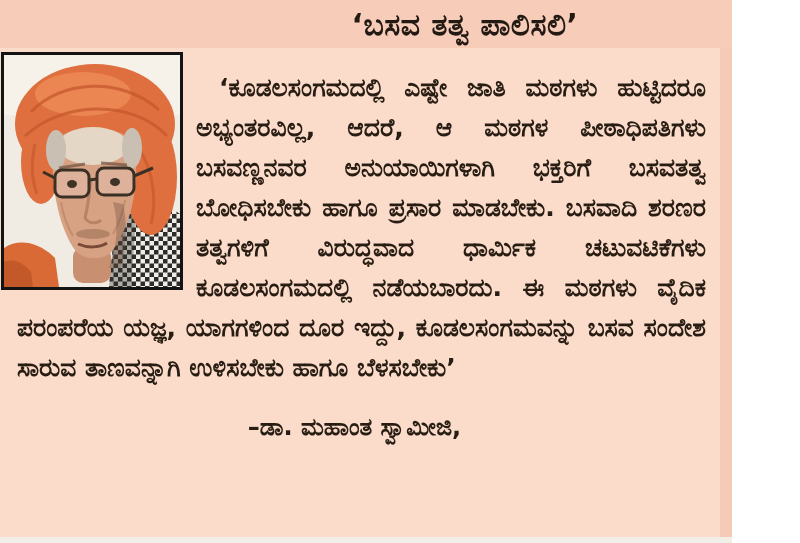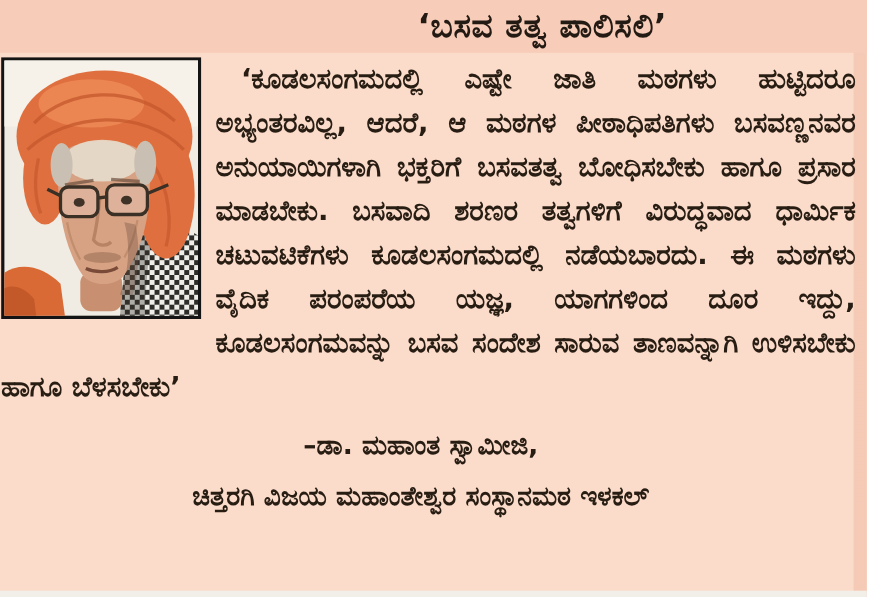--- a/index.html
+++ b/index.html
@@ -2,21 +2,21 @@
 <html lang="kn"><head>
 <meta charset="utf-8">
 <style>
   html,body{margin:0;padding:0;}
   body{
     font-family:"DejaVu Sans","Liberation Sans",sans-serif;
     -webkit-font-smoothing:antialiased;
   }
   .page{
     position:relative;
-    width:788px;height:543px;
+    width:732px;height:543px;
     overflow:hidden;
     background-color:#fbdbca;
     background-image:
       linear-gradient(#f7ccb8,#f7ccb8),
       linear-gradient(#f2eee8,#f2eee8),
       linear-gradient(rgba(244,199,178,.85),rgba(244,199,178,.85));
     background-size:100% 48px,100% 6px,12px 100%;
     background-position:left top,left bottom,right top;
     background-repeat:no-repeat;
     color:#261b12;
@@ -40,21 +40,21 @@
     padding:0 10px 0 1px;
   }
   .photo{
     float:left;
     width:182px;height:238px;
     margin:0 13px 10px 0;
     line-height:0;
   }
   .photo svg{display:block;}
   p.body{
-    margin:0;
+    margin:16px;
     font-size:25px;
     font-weight:600;
     line-height:40px;
     text-align:justify;
     text-indent:23px;
     color:#281d13;
   }
   .attribution{
     clear:none;
     margin-top:10px;
@@ -135,17 +135,16 @@
         </g>
 
         <path d="M112 150 C118 170 116 196 108 216 L120 216 C126 192 126 168 122 152 Z" fill="#6b4a3a" opacity=".35"></path>
       </svg>
     </div>
 
     <p class="body">‘ಕೂಡಲಸಂಗಮದಲ್ಲಿ ಎಷ್ಟೇ ಜಾತಿ ಮಠಗಳು ಹುಟ್ಟಿದರೂ ಅಭ್ಯಂತರವಿಲ್ಲ, ಆದರೆ, ಆ ಮಠಗಳ ಪೀಠಾಧಿಪತಿಗಳು ಬಸವಣ್ಣನವರ ಅನುಯಾಯಿಗಳಾಗಿ ಭಕ್ತರಿಗೆ ಬಸವತತ್ವ ಬೋಧಿಸಬೇಕು ಹಾಗೂ ಪ್ರಸಾರ ಮಾಡಬೇಕು. ಬಸವಾದಿ ಶರಣರ ತತ್ವಗಳಿಗೆ ವಿರುದ್ಧವಾದ ಧಾರ್ಮಿಕ ಚಟುವಟಿಕೆಗಳು ಕೂಡಲಸಂಗಮದಲ್ಲಿ ನಡೆಯಬಾರದು. ಈ ಮಠಗಳು ವೈದಿಕ ಪರಂಪರೆಯ ಯಜ್ಞ, ಯಾಗಗಳಿಂದ ದೂರ ಇದ್ದು, ಕೂಡಲಸಂಗಮವನ್ನು ಬಸವ ಸಂದೇಶ ಸಾರುವ ತಾಣವನ್ನಾಗಿ ಉಳಿಸಬೇಕು ಹಾಗೂ ಬೆಳಸಬೇಕು’</p>
 
     <div class="attribution">
       <div>–ಡಾ. ಮಹಾಂತ ಸ್ವಾಮೀಜಿ,</div>
-      <div>ಚಿತ್ತರಗಿ ವಿಜಯ ಮಹಾಂತೇಶ್ವರ ಸಂಸ್ಥಾನಮಠ ಇಳಕಲ್</div>
     </div>
 
   </div>
 </div>
 
 </body></html>

